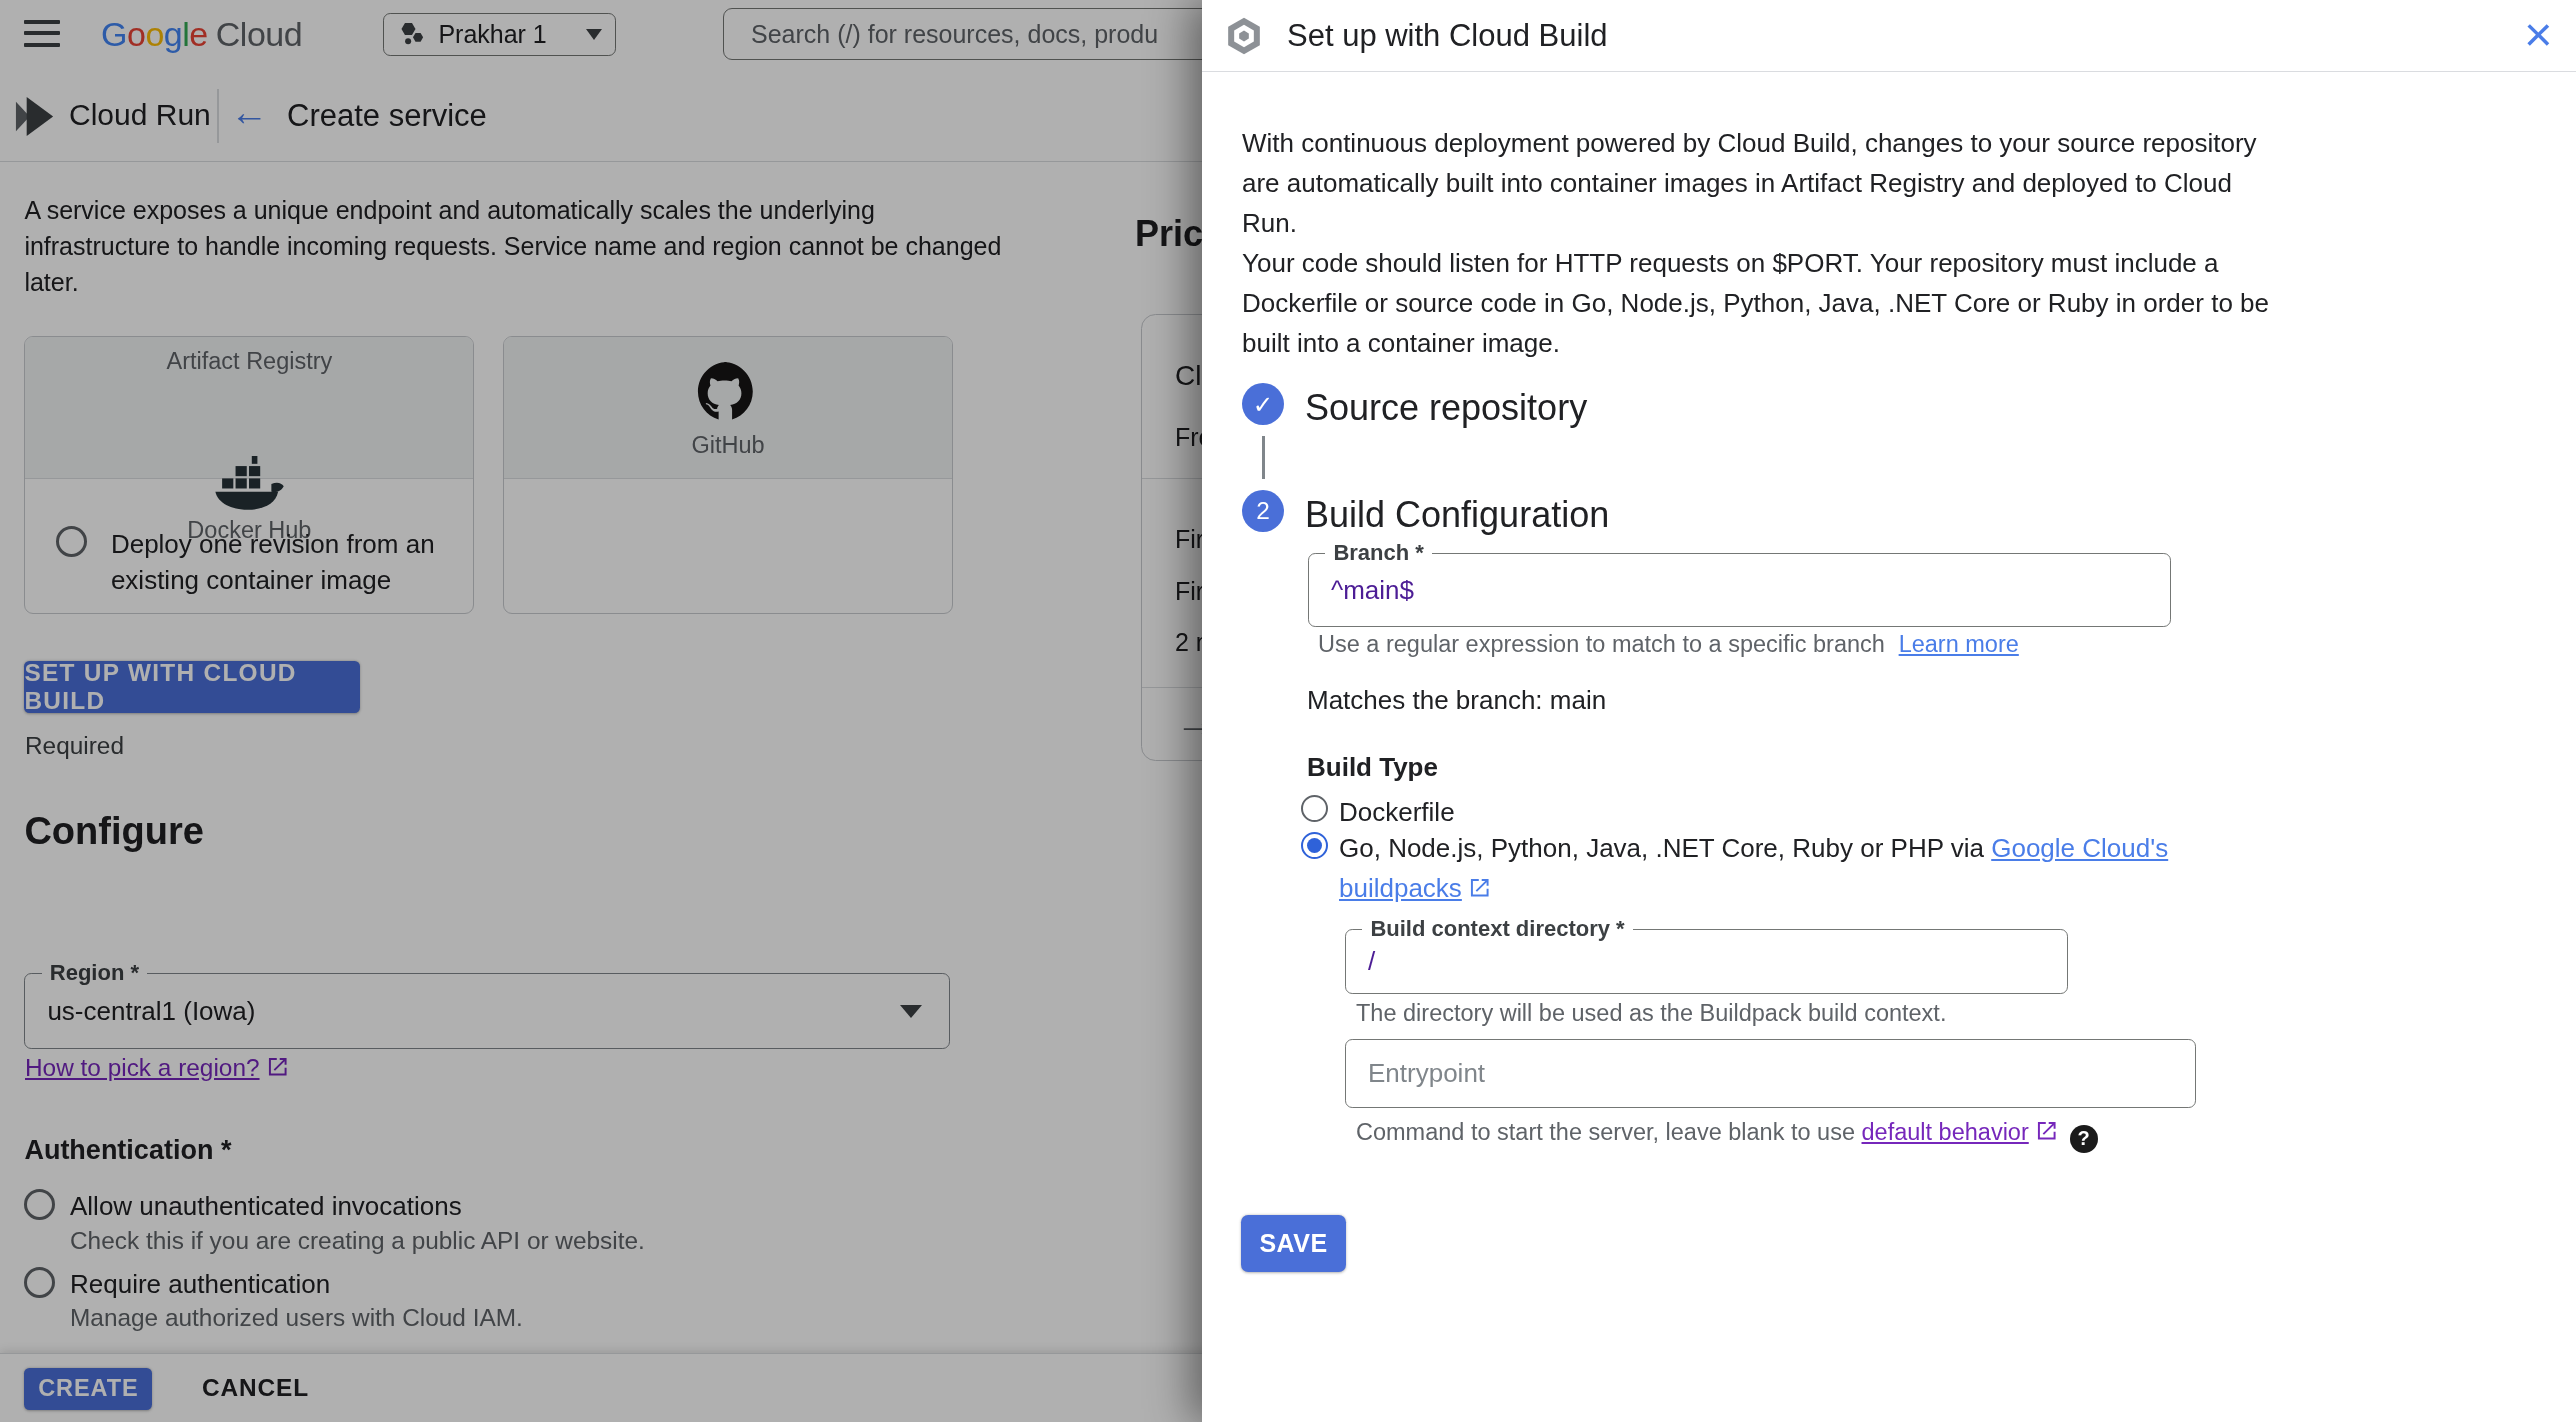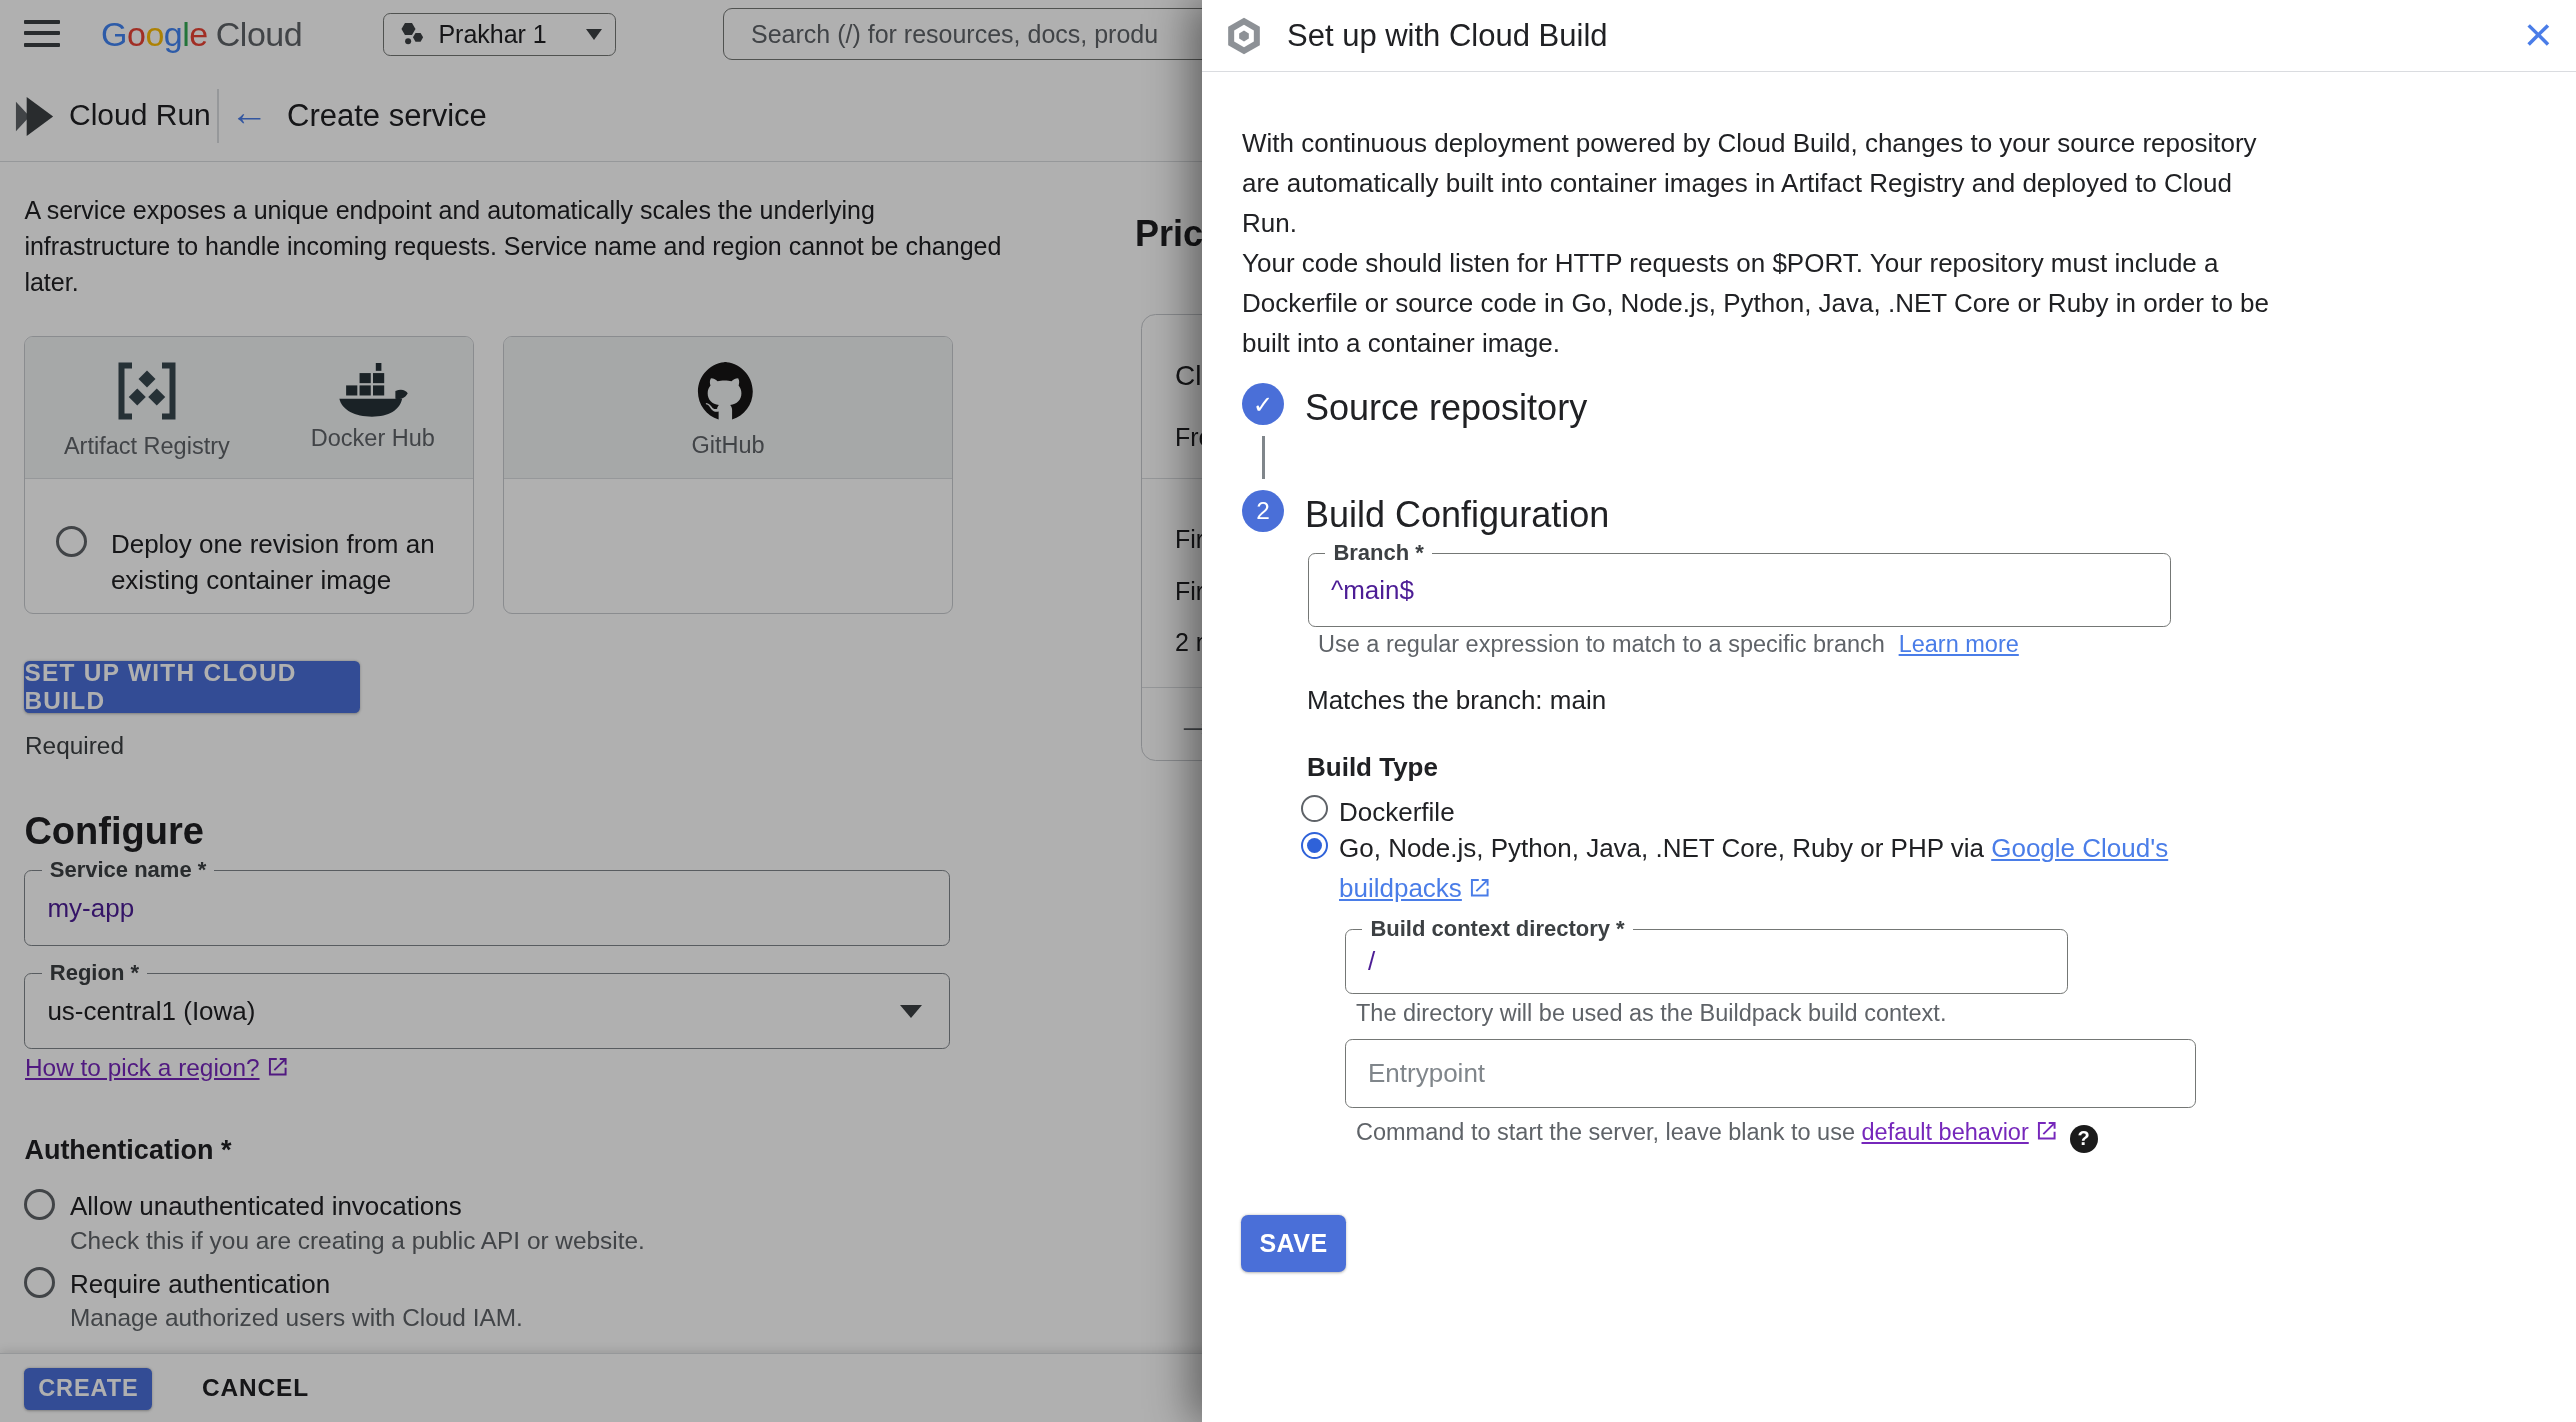--- a/index.html
+++ b/index.html
@@ -22,21 +22,21 @@
                    font:inherit;font-size:25px;color:#202124;}
   .searchbox input::placeholder{color:#5f6368;opacity:1;}
   .subbar{position:absolute;left:0;top:71px;width:1288px;height:90px;background:#fff;border-bottom:0.9px solid #dadce0;}
   .subbar .prod{position:absolute;left:69px;top:27px;font-size:30px;color:#202124;}
   .vdiv{position:absolute;left:217px;top:18px;width:1.8px;height:54px;background:#dadce0;}
   .backarrow{position:absolute;left:230px;top:20px;font-size:38px;color:#4a7de8;cursor:pointer;}
   .subbar .title{position:absolute;left:287px;top:27px;font-size:31px;color:#202124;}
   .intro{position:absolute;left:24.4px;top:192px;font-size:25px;line-height:36px;color:#202124;white-space:pre-line;}
   .card{position:absolute;top:336px;width:450px;height:278px;border:1.8px solid #c8cbcf;border-radius:9px;background:#fff;
         box-sizing:border-box;overflow:hidden;}
-  .card-top{height:141px;background:#f1f3f4;border-bottom:0.9px solid #dadce0;display:flex;align-items:center;justify-content:center;gap:81px;}
+  .card-top{height:141px;background:#f1f3f4;border-bottom:0.9px solid #dadce0;display:flex;align-items:center;justify-content:center;gap:81px;flex-direction:column;}
   .cgroup{display:flex;flex-direction:column;align-items:center;gap:5.4px;}
   .clabel{font-size:23.5px;color:#5f6368;}
   .card-bottom{display:flex;gap:23.5px;padding:47px 0 0 31px;}
   .radio{width:31px;height:31px;border-radius:50%;border:3.2px solid #5f6368;box-sizing:border-box;background:#fff;flex:none;position:relative;cursor:pointer;}
   .radio.sel{border-color:#2f62d9;}
   .radio.sel::after{content:"";position:absolute;inset:4.1px;border-radius:50%;background:#2f62d9;}
   .rlabel{font-size:26px;line-height:36px;color:#202124;white-space:pre-line;}
   .btn{display:flex;align-items:center;justify-content:center;background:#4a6fd8;color:#fff;border-radius:5.4px;
        font-weight:700;cursor:pointer;box-shadow:0 0.9px 2.7px rgba(0,0,0,.3);}
   .setupbtn{position:absolute;left:24.4px;top:661px;width:336px;height:52px;font-size:24.4px;letter-spacing:1.3px;}
@@ -179,24 +179,20 @@
           <span class="clabel">GitHub</span>
         </div>
       </div>
     </div>
 
     <div class="btn setupbtn">SET UP WITH CLOUD BUILD</div>
     <div class="required">Required</div>
 
     <div class="h-configure">Configure</div>
 
-    <div class="field" style="left:24.4px;top:870px;width:926px;height:76px;">
-      <span class="field-label">Service name *</span>
-      <input type="text" value="my-app" style="">
-    </div>
 
     <div class="field" style="left:24.4px;top:973px;width:926px;height:76px;">
       <span class="field-label">Region *</span>
       <span class="value">us-central1 (Iowa)</span>
       <span class="caret-lg"></span>
     </div>
 
     <div class="abs" style="left:25px;top:1054px;font-size:24.4px;">
       <span class="plink">How to pick a region?</span><svg class="ext" style="color:#7627bb" viewBox="0 0 24 24">
           <path fill="currentColor" d="M19 19H5V5h6V3H3v18h18v-8h-2v6z"></path>

